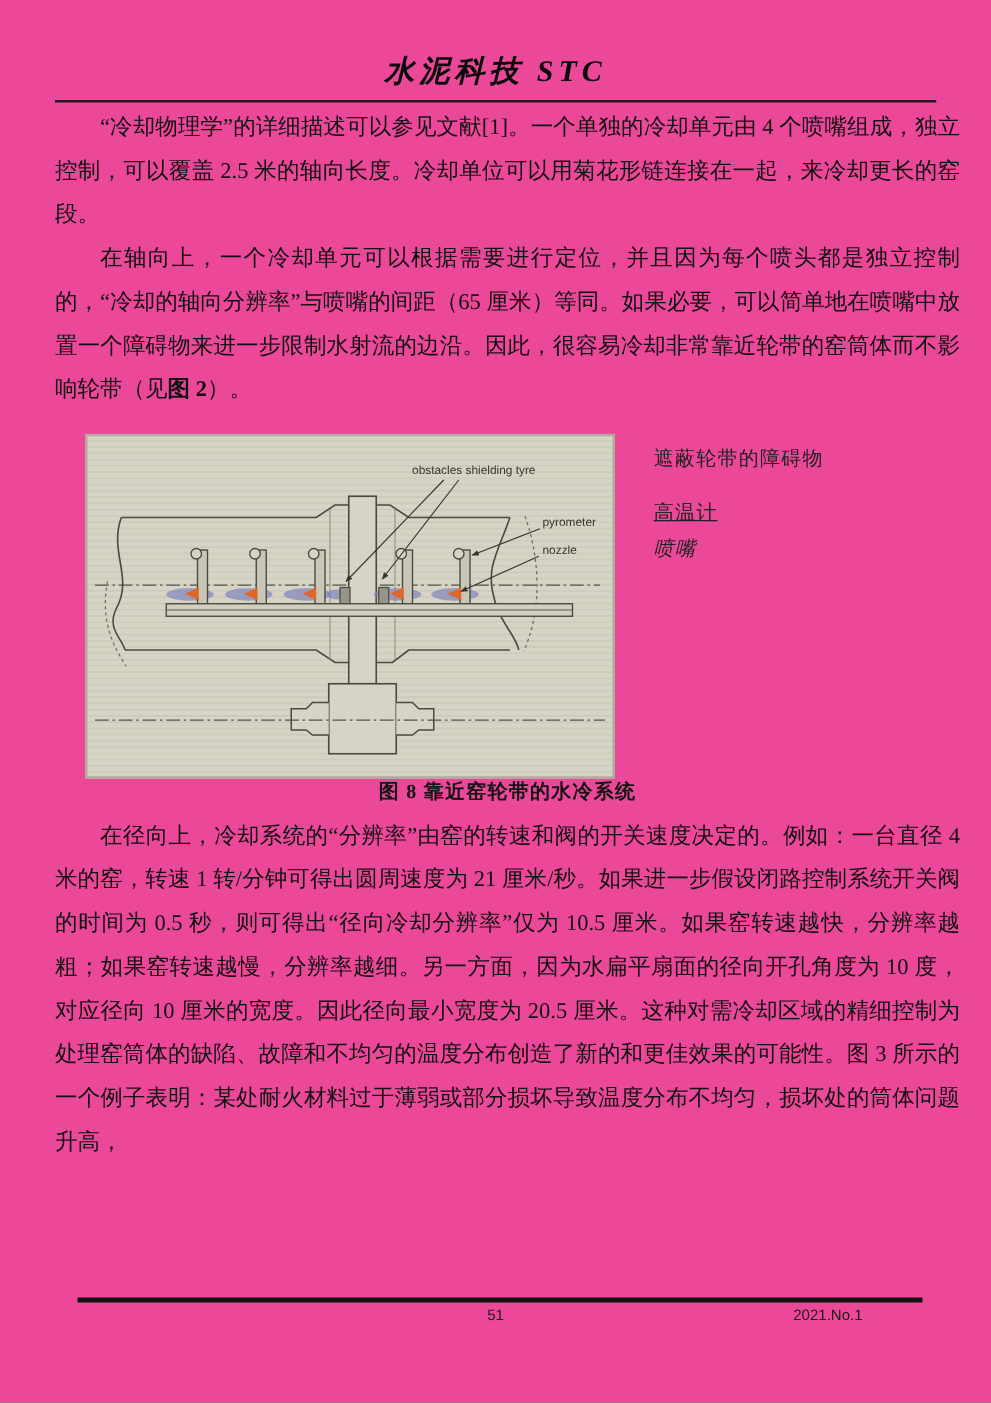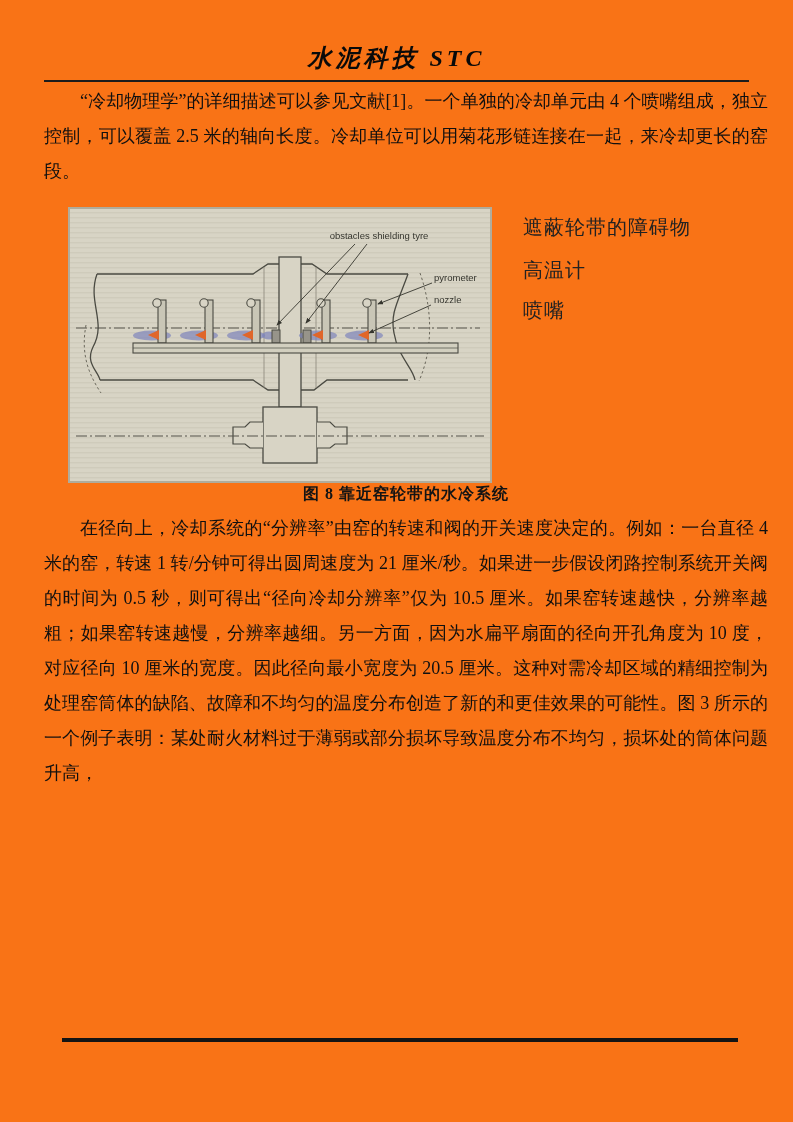--- a/index.html
+++ b/index.html
@@ -1,35 +1,35 @@
 <!DOCTYPE html>
 <html><head>
 <meta charset="utf-8">
 <style>
   html,body{margin:0;padding:0;background:#888;}
   .page{
     position:relative;width:793px;height:1122px;margin:0 auto;
-    background:#f97316;overflow:hidden;
+    background:#ec4899;overflow:hidden;
     font-family:"Liberation Serif","DejaVu Serif",serif;color:#111;
   }
   .masthead{
     padding-top:44px;text-align:center;line-height:1.2;
     font-size:24px;font-weight:bold;font-style:italic;letter-spacing:4px;color:#0a0a0a;
   }
   .head-rule{margin:7px 44px 0 44px;border-top:2px solid #1c1c1c;height:0;}
   .content{margin:2px 25px 0 44px;font-size:18px;line-height:35px;text-align:justify;color:#101010;}
   .content p{margin:0;text-indent:2em;}
   .figref-bold{font-weight:bold;}
   .figure-wrap{position:relative;margin:18px 0 0 24px;width:424px;height:260px;}
   .figure-wrap svg{display:block;}
   .side-label{
     position:absolute;left:455px;white-space:nowrap;
-    font-size:20px;color:#222;letter-spacing:1px;
+    font-size:16px;color:#222;letter-spacing:1px;
   }
-  .sl-0{top:3px;} .sl-1{top:46px;} .sl-2{top:86px;}
+  .sl-0{top:3px;} .sl-1{top:46px;text-decoration:underline;} .sl-2{top:75px;font-style:italic;}
   .fig-caption{
     margin-top:9px;text-align:center;font-size:16px;font-weight:bold;
     letter-spacing:1px;color:#141414;
   }
   .p-after-fig{margin-top:14px;}
   .footer-line{position:absolute;left:62px;right:55px;top:1038px;border-top:4px solid #141414;}
   .footer-text{
     position:absolute;left:0;right:0;top:1045px;height:16px;
     font-family:"Liberation Sans","DejaVu Sans",sans-serif;font-size:12px;color:#1a1a1a;
   }
@@ -39,20 +39,21 @@
 </head>
 <body>
 
 <div class="page">
 
   <div class="masthead">水泥科技 STC</div>
   <div class="head-rule"></div>
 
   <div class="content">
     <p>“冷却物理学”的详细描述可以参见文献[1]。一个单独的冷却单元由 4 个喷嘴组成，独立控制，可以覆盖 2.5 米的轴向长度。冷却单位可以用菊花形链连接在一起，来冷却更长的窑段。</p>
+    <p><span>在轴向上，一个冷却单元可以根据需要进行定位，并且因为每个喷头都是独立控制的，“冷却的轴向分辨率”与喷嘴的间距（65 厘米）等同。如果必要，可以简单地在喷嘴中放置一个障碍物来进一步限制水射流的边沿。因此，很容易冷却非常靠近轮带的窑筒体而不影响轮带（见</span><span class="figref-bold">图 2</span><span>）。</span></p>
 
     <div class="figure-wrap">
       <svg width="424" height="276" viewBox="0 0 424 276">
         <defs>
           <pattern id="scan" width="6" height="5" patternUnits="userSpaceOnUse">
             <rect width="6" height="5" fill="#d8d4c5"></rect>
             <rect width="6" height="1.4" y="0" fill="#cfcbbb"></rect>
           </pattern>
           <marker id="arw" markerWidth="7" markerHeight="6" refX="5.5" refY="2.5" orient="auto">
             <path d="M0,0 L6.5,2.5 L0,5 Z" fill="#35352e"></path>
@@ -146,14 +147,18 @@
       <div class="side-label sl-1">高温计</div>
       <div class="side-label sl-2">喷嘴</div>
     </div>
 
     <div class="fig-caption">图 8 靠近窑轮带的水冷系统</div>
 
     <p class="p-after-fig">在径向上，冷却系统的“分辨率”由窑的转速和阀的开关速度决定的。例如：一台直径 4 米的窑，转速 1 转/分钟可得出圆周速度为 21 厘米/秒。如果进一步假设闭路控制系统开关阀的时间为 0.5 秒，则可得出“径向冷却分辨率”仅为 10.5 厘米。如果窑转速越快，分辨率越粗；如果窑转速越慢，分辨率越细。另一方面，因为水扁平扇面的径向开孔角度为 10 度，对应径向 10 厘米的宽度。因此径向最小宽度为 20.5 厘米。这种对需冷却区域的精细控制为处理窑筒体的缺陷、故障和不均匀的温度分布创造了新的和更佳效果的可能性。图 3 所示的一个例子表明：某处耐火材料过于薄弱或部分损坏导致温度分布不均匀，损坏处的筒体问题升高，</p>
   </div>
 
   <div class="footer-line"></div>
+  <div class="footer-text">
+    <span class="page-num">51</span>
+    <span class="issue-num">2021.No.1</span>
+  </div>
 
 </div>
 
 </body></html>

